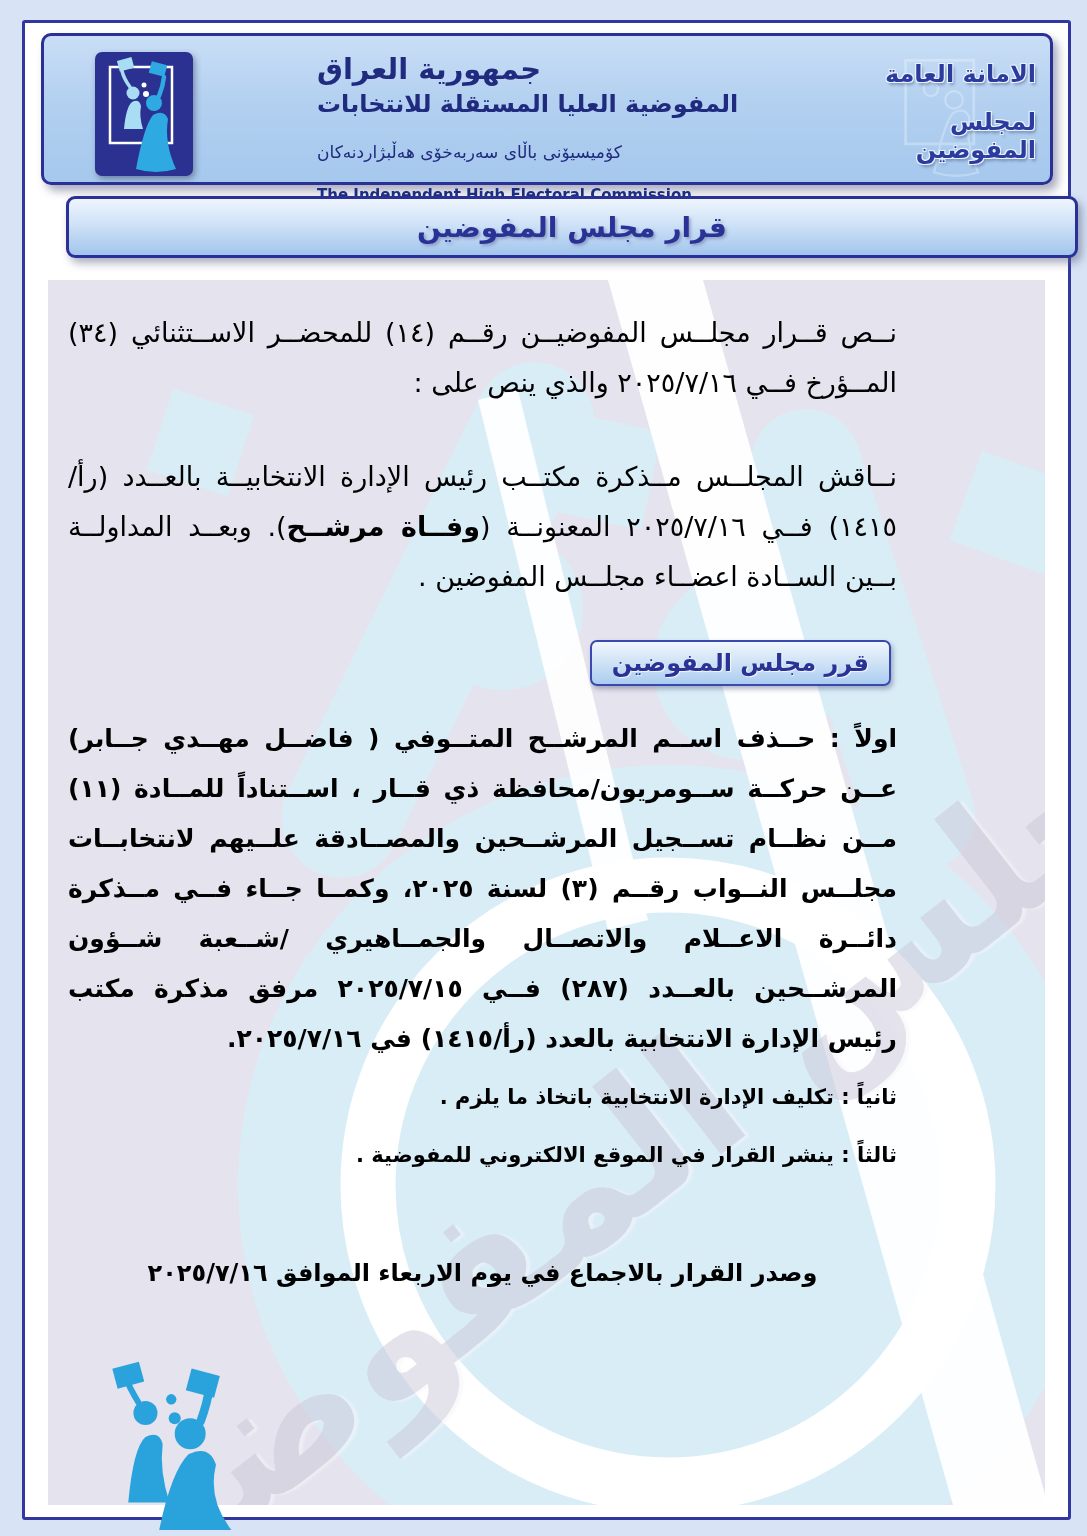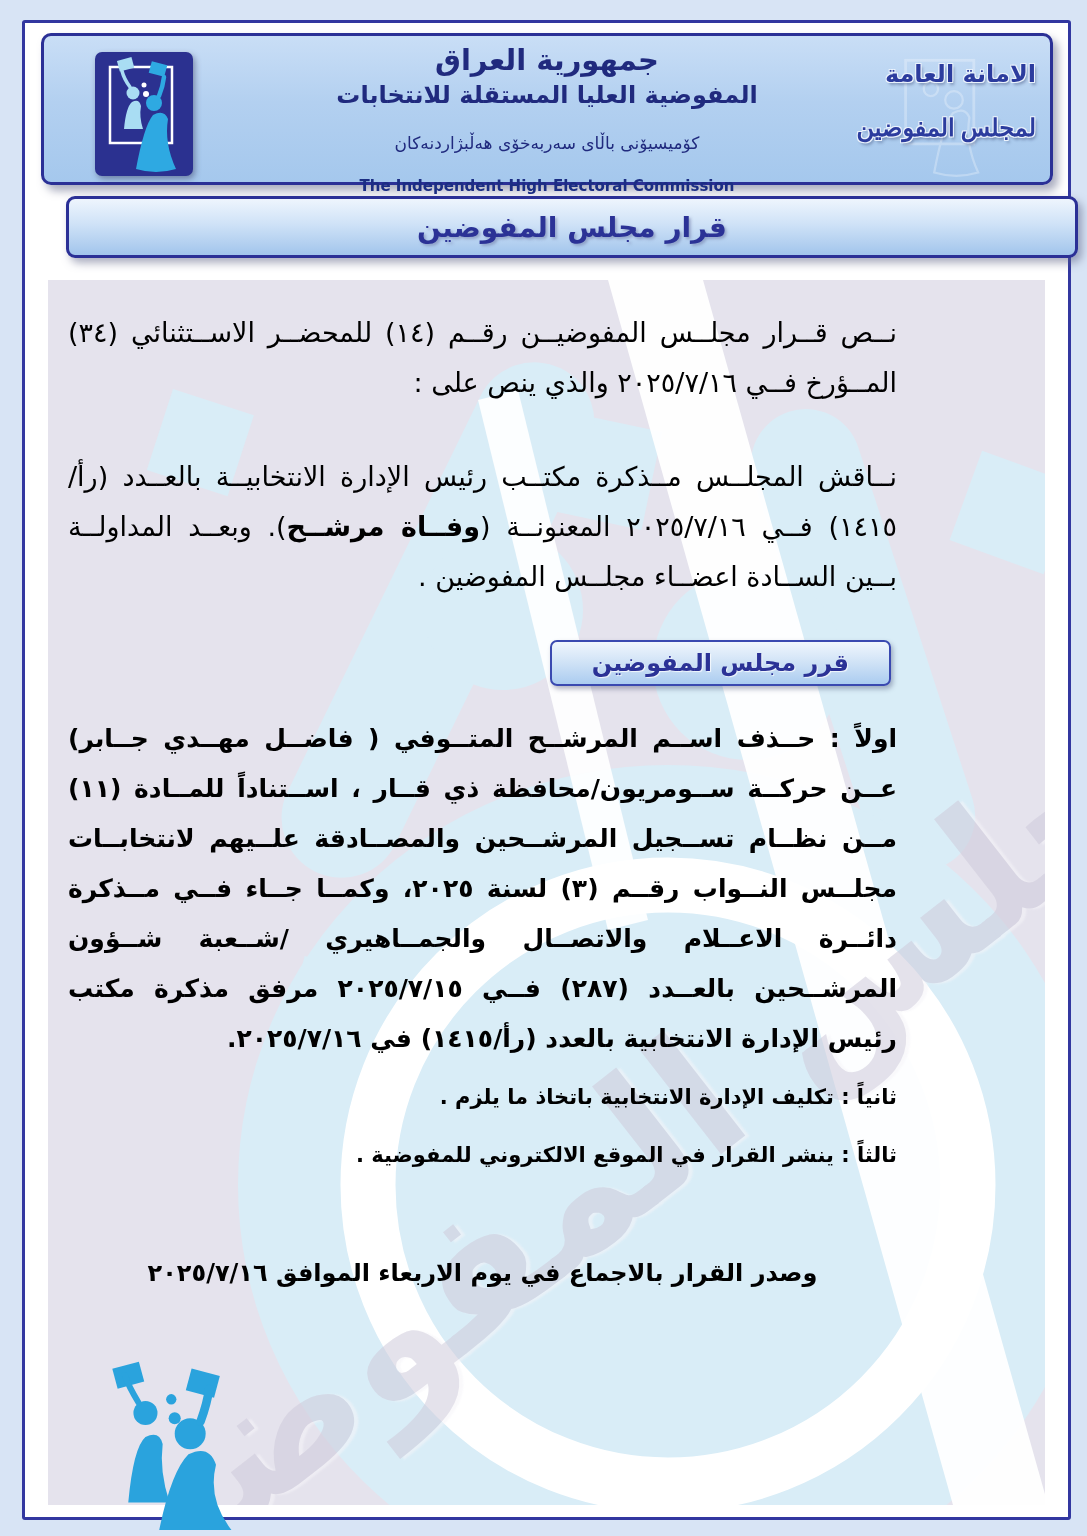--- a/index.html
+++ b/index.html
@@ -18,33 +18,33 @@
   .header-box{
     position:absolute;left:16px;top:10px;width:1012px;height:152px;
     border:3px solid #2b3096;border-radius:10px;
     background:linear-gradient(180deg,#c9def6 0%,#b3d0f0 45%,#a5c8ed 100%);
     box-shadow:5px 6px 9px rgba(88,94,130,.5);
   }
   .logo{position:absolute;left:50px;top:15px;width:100px;height:126px;
     filter:drop-shadow(2px 3px 3px rgba(40,40,80,.45));}
   .header-ghost{position:absolute;right:52px;top:6px;width:110px;height:140px;opacity:.28;}
   .header-center{
-    position:absolute;left:50%;top:7px;transform:translateX(-50%);
-    width:460px;text-align:center;color:#202a7e;
+    position:absolute;left:50%;top:16px;transform:translateX(-50%);
+    width:460px;text-align:left;color:#202a7e;
   }
   .hc-ar1{font-size:29px;font-weight:700;letter-spacing:1px;}
   .hc-ar2{font-size:24px;font-weight:700;margin-top:4px;}
   .hc-ku{font-size:17px;font-weight:400;margin-top:24px;}
   .hc-en{font-size:15px;font-weight:700;margin-top:24px;color:#1b2d83;}
   .header-right{
     position:absolute;right:14px;top:24px;width:200px;text-align:right;
     color:#2c3c9e;font-weight:700;font-size:24px;
     text-shadow:-1px -1px 0 #eaf2fc,1px -1px 0 #eaf2fc,-1px 1px 0 #eaf2fc,1px 1px 0 #eaf2fc,2px 3px 3px rgba(30,40,90,.35);
   }
-  .header-right .l2{margin-top:26px;font-family:Liberation Serif, serif;}
+  .header-right .l2{margin-top:20px;}
   
   .title-bar{
     position:absolute;left:16px;top:173px;width:1012px;height:62px;
     border:3px solid #2b3096;border-radius:9px;
     background:linear-gradient(180deg,#eef5fd 0%,#cfe2f7 45%,#a2c5ec 100%);
     display:flex;align-items:center;justify-content:center;
     box-shadow:4px 5px 8px rgba(88,94,130,.5);
     margin-left:25px;
   }
   .title-bar span{
@@ -73,21 +73,21 @@
   .bold{font-weight:700;}
   .p1{margin-top:12px;}
   .p2{margin-top:44px;}
   .item1{margin-top:28px;font-size:25px;}
   .linep{margin:8px 0 0;font-size:21px;line-height:50px;text-align:right;}
   .closing{margin:68px 0 0;font-size:24px;line-height:50px;text-align:center;}
   .badge{
     margin:38px 6px 0 0;width:max-content;
     border:2px solid #3a49b0;border-radius:7px;
     background:linear-gradient(180deg,#f0f6fd 0%,#cfe2f6 50%,#abccf0 100%);
-    padding:7px 40px;box-shadow:2px 3px 5px rgba(40,45,90,.35);text-align:center;
+    padding:7px 20px;box-shadow:2px 3px 5px rgba(40,45,90,.35);text-align:center;
   }
   .badge span{font-size:24px;font-weight:700;color:#2b3296;
     text-shadow:1px 1px 1px rgba(255,255,255,.8);}
   .bottom-logo{position:absolute;left:53px;top:1335px;width:245px;height:172px;}
 </style>
 </head>
 <body>
 
 <div class="page">
   <div class="frame">

